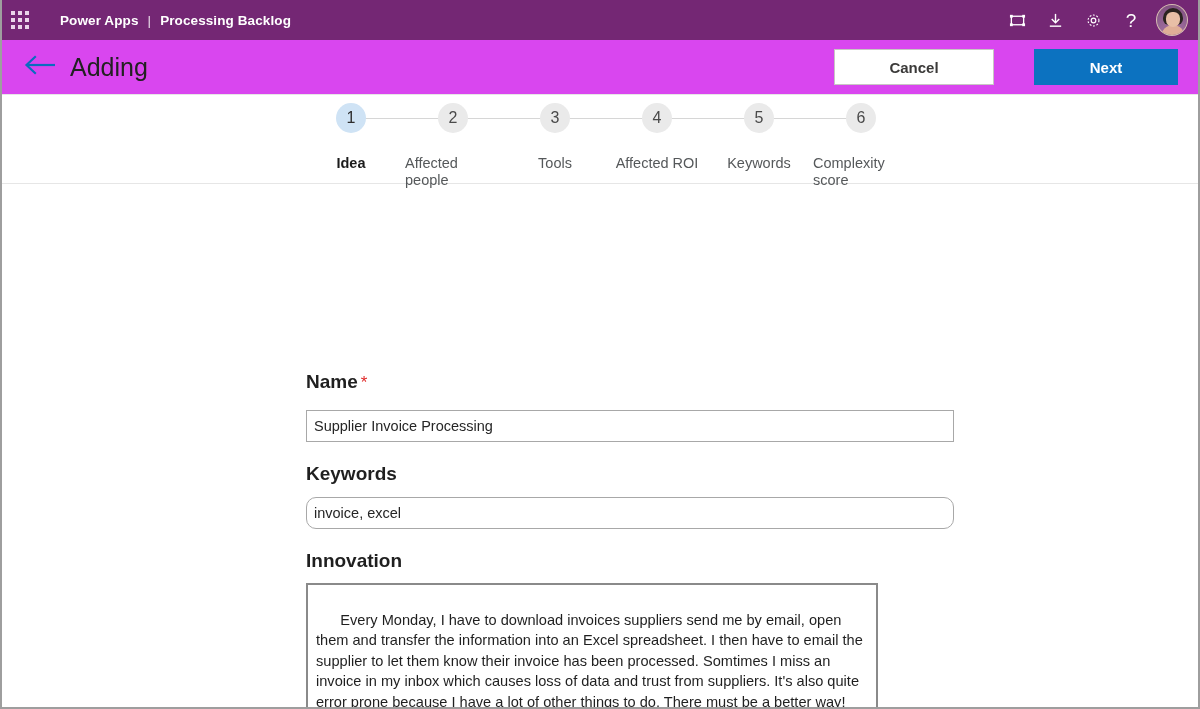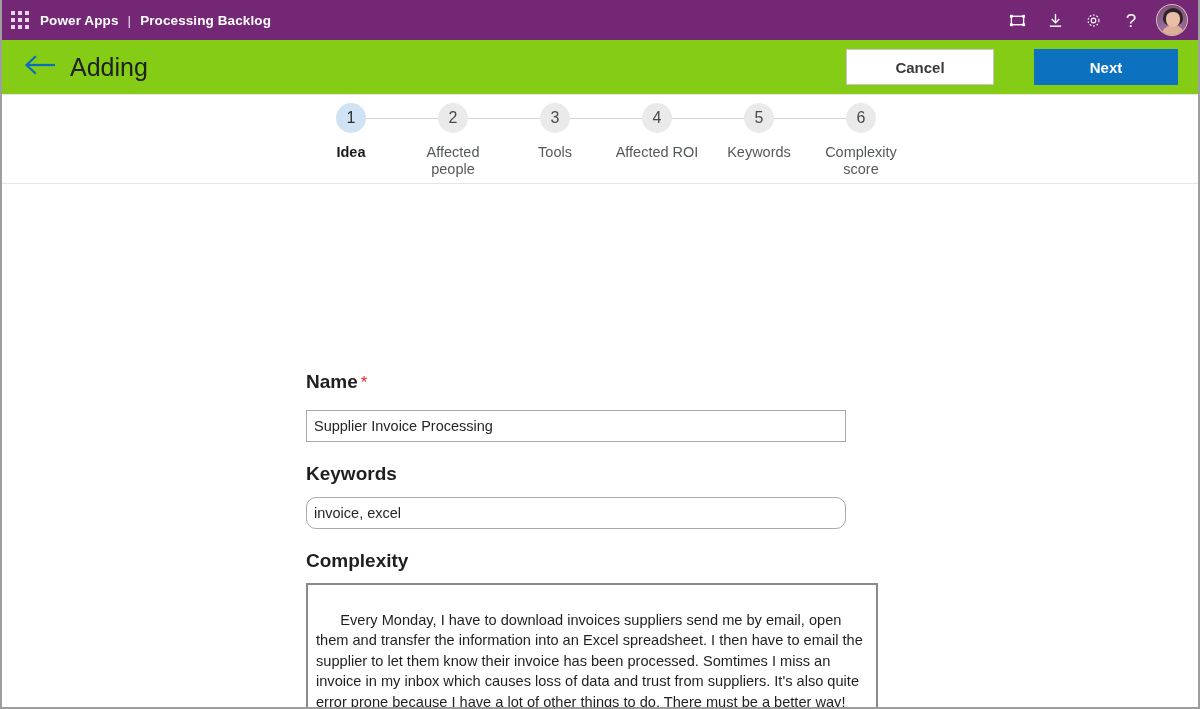--- a/index.html
+++ b/index.html
@@ -59,21 +59,21 @@
     background: #e9d4e9;
   }
   .brand {
     font-size: 13.5px;
     font-weight: bold;
     letter-spacing: .1px;
     white-space: nowrap;
     display: flex;
     align-items: flex-end;
     gap: 9px;
-    margin-left: 0;
+    margin-left: 20px;
   }
   .brand .divider-pipe {
     font-weight: normal;
     opacity: .85;
   }
   .topbar-spacer { flex: 1 1 auto; }
   .topbar-icons {
     display: flex;
     align-items: center;
     gap: 0px;
@@ -125,21 +125,21 @@
     left: 4px; bottom: -2px;
     width: 24px; height: 12px;
     background: #dfae97;
     border-radius: 12px 12px 0 0;
   }
 
   
   .commandbar {
     height: 54px;
     min-height: 54px;
-    background: #84cc16;
+    background: #d946ef;
     display: flex;
     align-items: center;
     padding: 0 22px 0 20px;
     box-sizing: border-box;
   }
   .back-arrow {
     width: 40px;
     height: 40px;
     display: flex;
     align-items: center;
@@ -161,21 +161,21 @@
     box-sizing: border-box;
     font-family: "Liberation Sans", sans-serif;
     font-size: 15px;
     font-weight: bold;
     cursor: pointer;
     display: flex;
     align-items: center;
     justify-content: center;
   }
   .btn-cancel {
-    width: 148px;
+    width: 160px;
     background: #ffffff;
     border: 1px solid #c8c6c4;
     color: #3b3a39;
     text-align: right;
   }
   .btn-next {
     width: 144px;
     background: #0c72c0;
     border: 1px solid #0c72c0;
     color: #ffffff;
@@ -218,25 +218,25 @@
     align-items: center;
     justify-content: center;
     position: relative;
     z-index: 2;
   }
   .step.active .circle {
     background: #cfe3f5;
     color: #2d2d2d;
   }
   .step .step-label {
-    margin-top: 11px;
+    margin-top: 22px;
     font-size: 14.5px;
     line-height: 17px;
     color: #55585a;
-    text-align: center;
+    text-align: left;
     max-width: 96px;
   }
   .step.active .step-label {
     color: #1b1b1b;
     font-weight: bold;
   }
   .step .connector {
     position: absolute;
     top: 15px;
     left: 50%;
@@ -259,21 +259,21 @@
     font-weight: bold;
     color: #1f1f1f;
   }
   .req-star {
     color: #e02b2b;
     font-weight: normal;
     font-size: 17px;
     margin-left: 3px;
   }
   .text-input {
-    width: 540px;
+    width: 648px;
     height: 32px;
     box-sizing: border-box;
     border: 1px solid #a8a8a8;
     background: #ffffff;
     font-family: "Liberation Sans", sans-serif;
     font-size: 14.5px;
     color: #262626;
     padding: 0 7px;
     outline: none;
     display: flex;
@@ -447,21 +447,21 @@
     </div>
     <div class="text-input f-name-input">
       <span>Supplier Invoice Processing</span>
     </div>
 
     <div class="field-label f-kw-label">Keywords</div>
     <div class="text-input f-kw-input">
       <span>invoice, excel</span>
     </div>
 
-    <div class="field-label f-desc-label">Complexity</div>
+    <div class="field-label f-desc-label">Innovation</div>
     <div class="textarea-box f-desc-box">
       <span>Every Monday, I have to download invoices suppliers send me by email, open them and transfer the information into an Excel spreadsheet. I then have to email the supplier to let them know their invoice has been processed. Somtimes I miss an invoice in my inbox which causes loss of data and trust from suppliers. It's also quite error prone because I have a lot of other things to do. There must be a better way!</span>
     </div>
 
   </div>
 </div>
 
 <div class="page-border"></div>
 
 </body></html>

